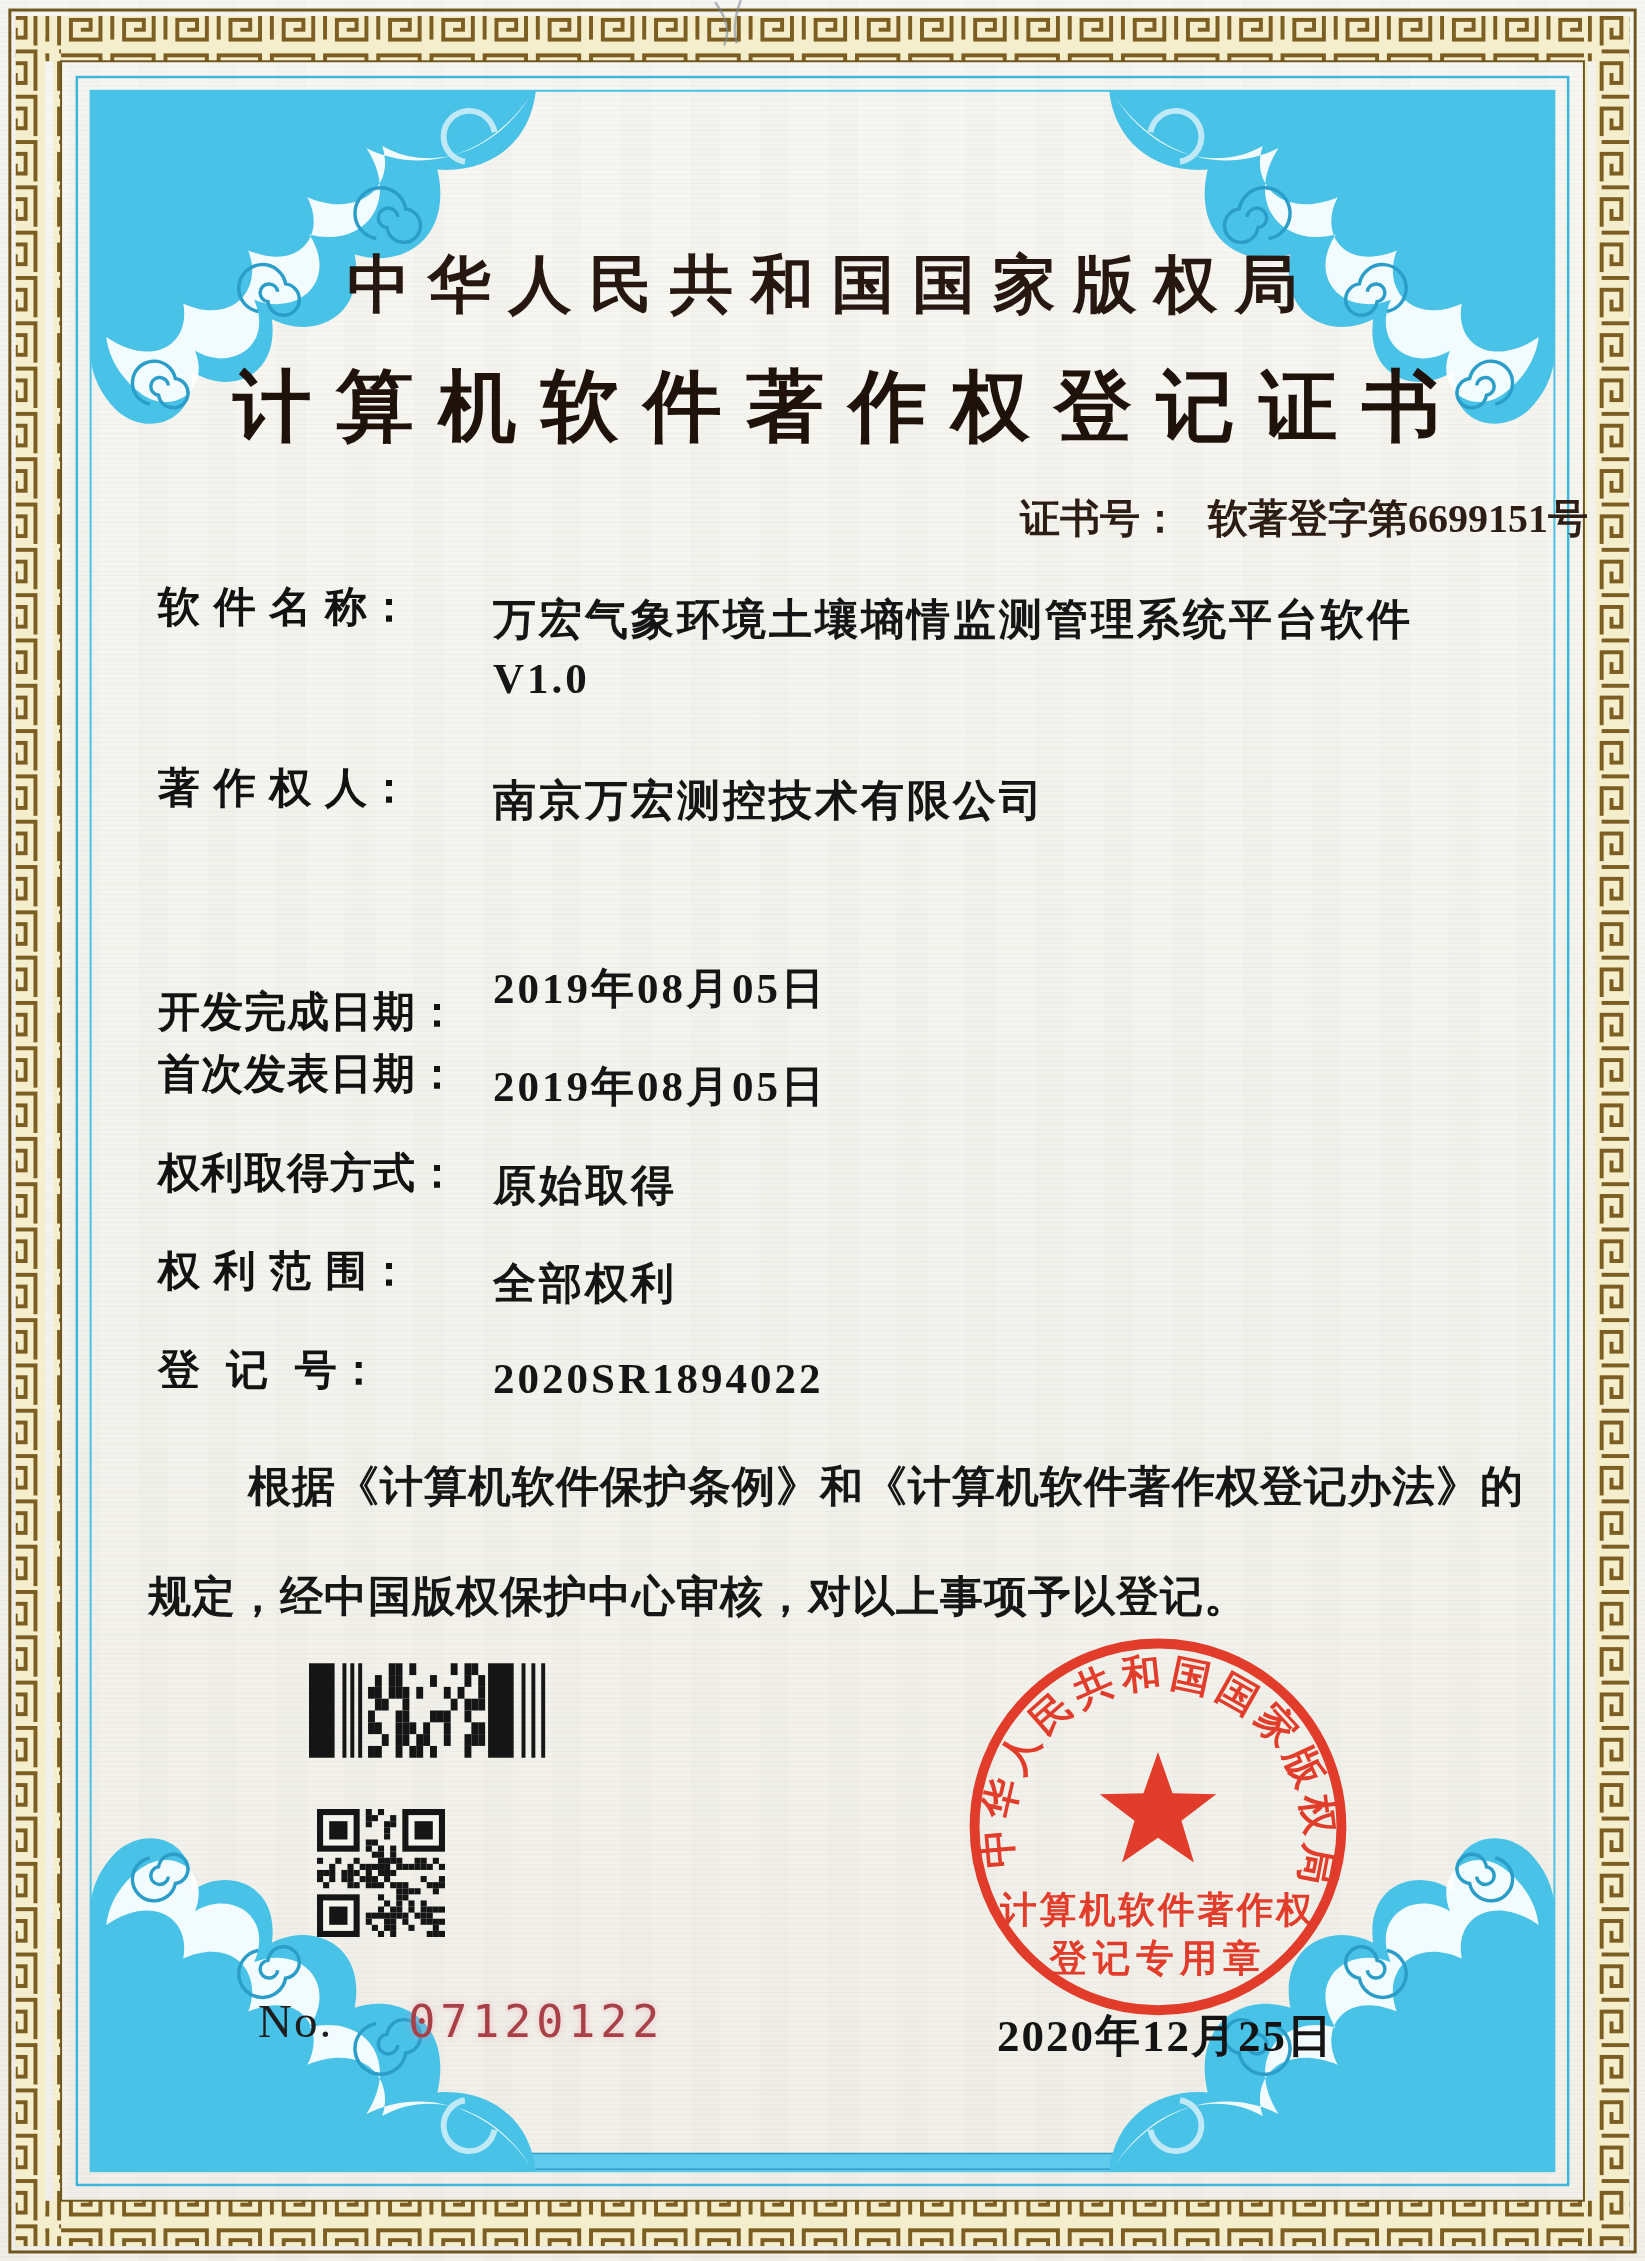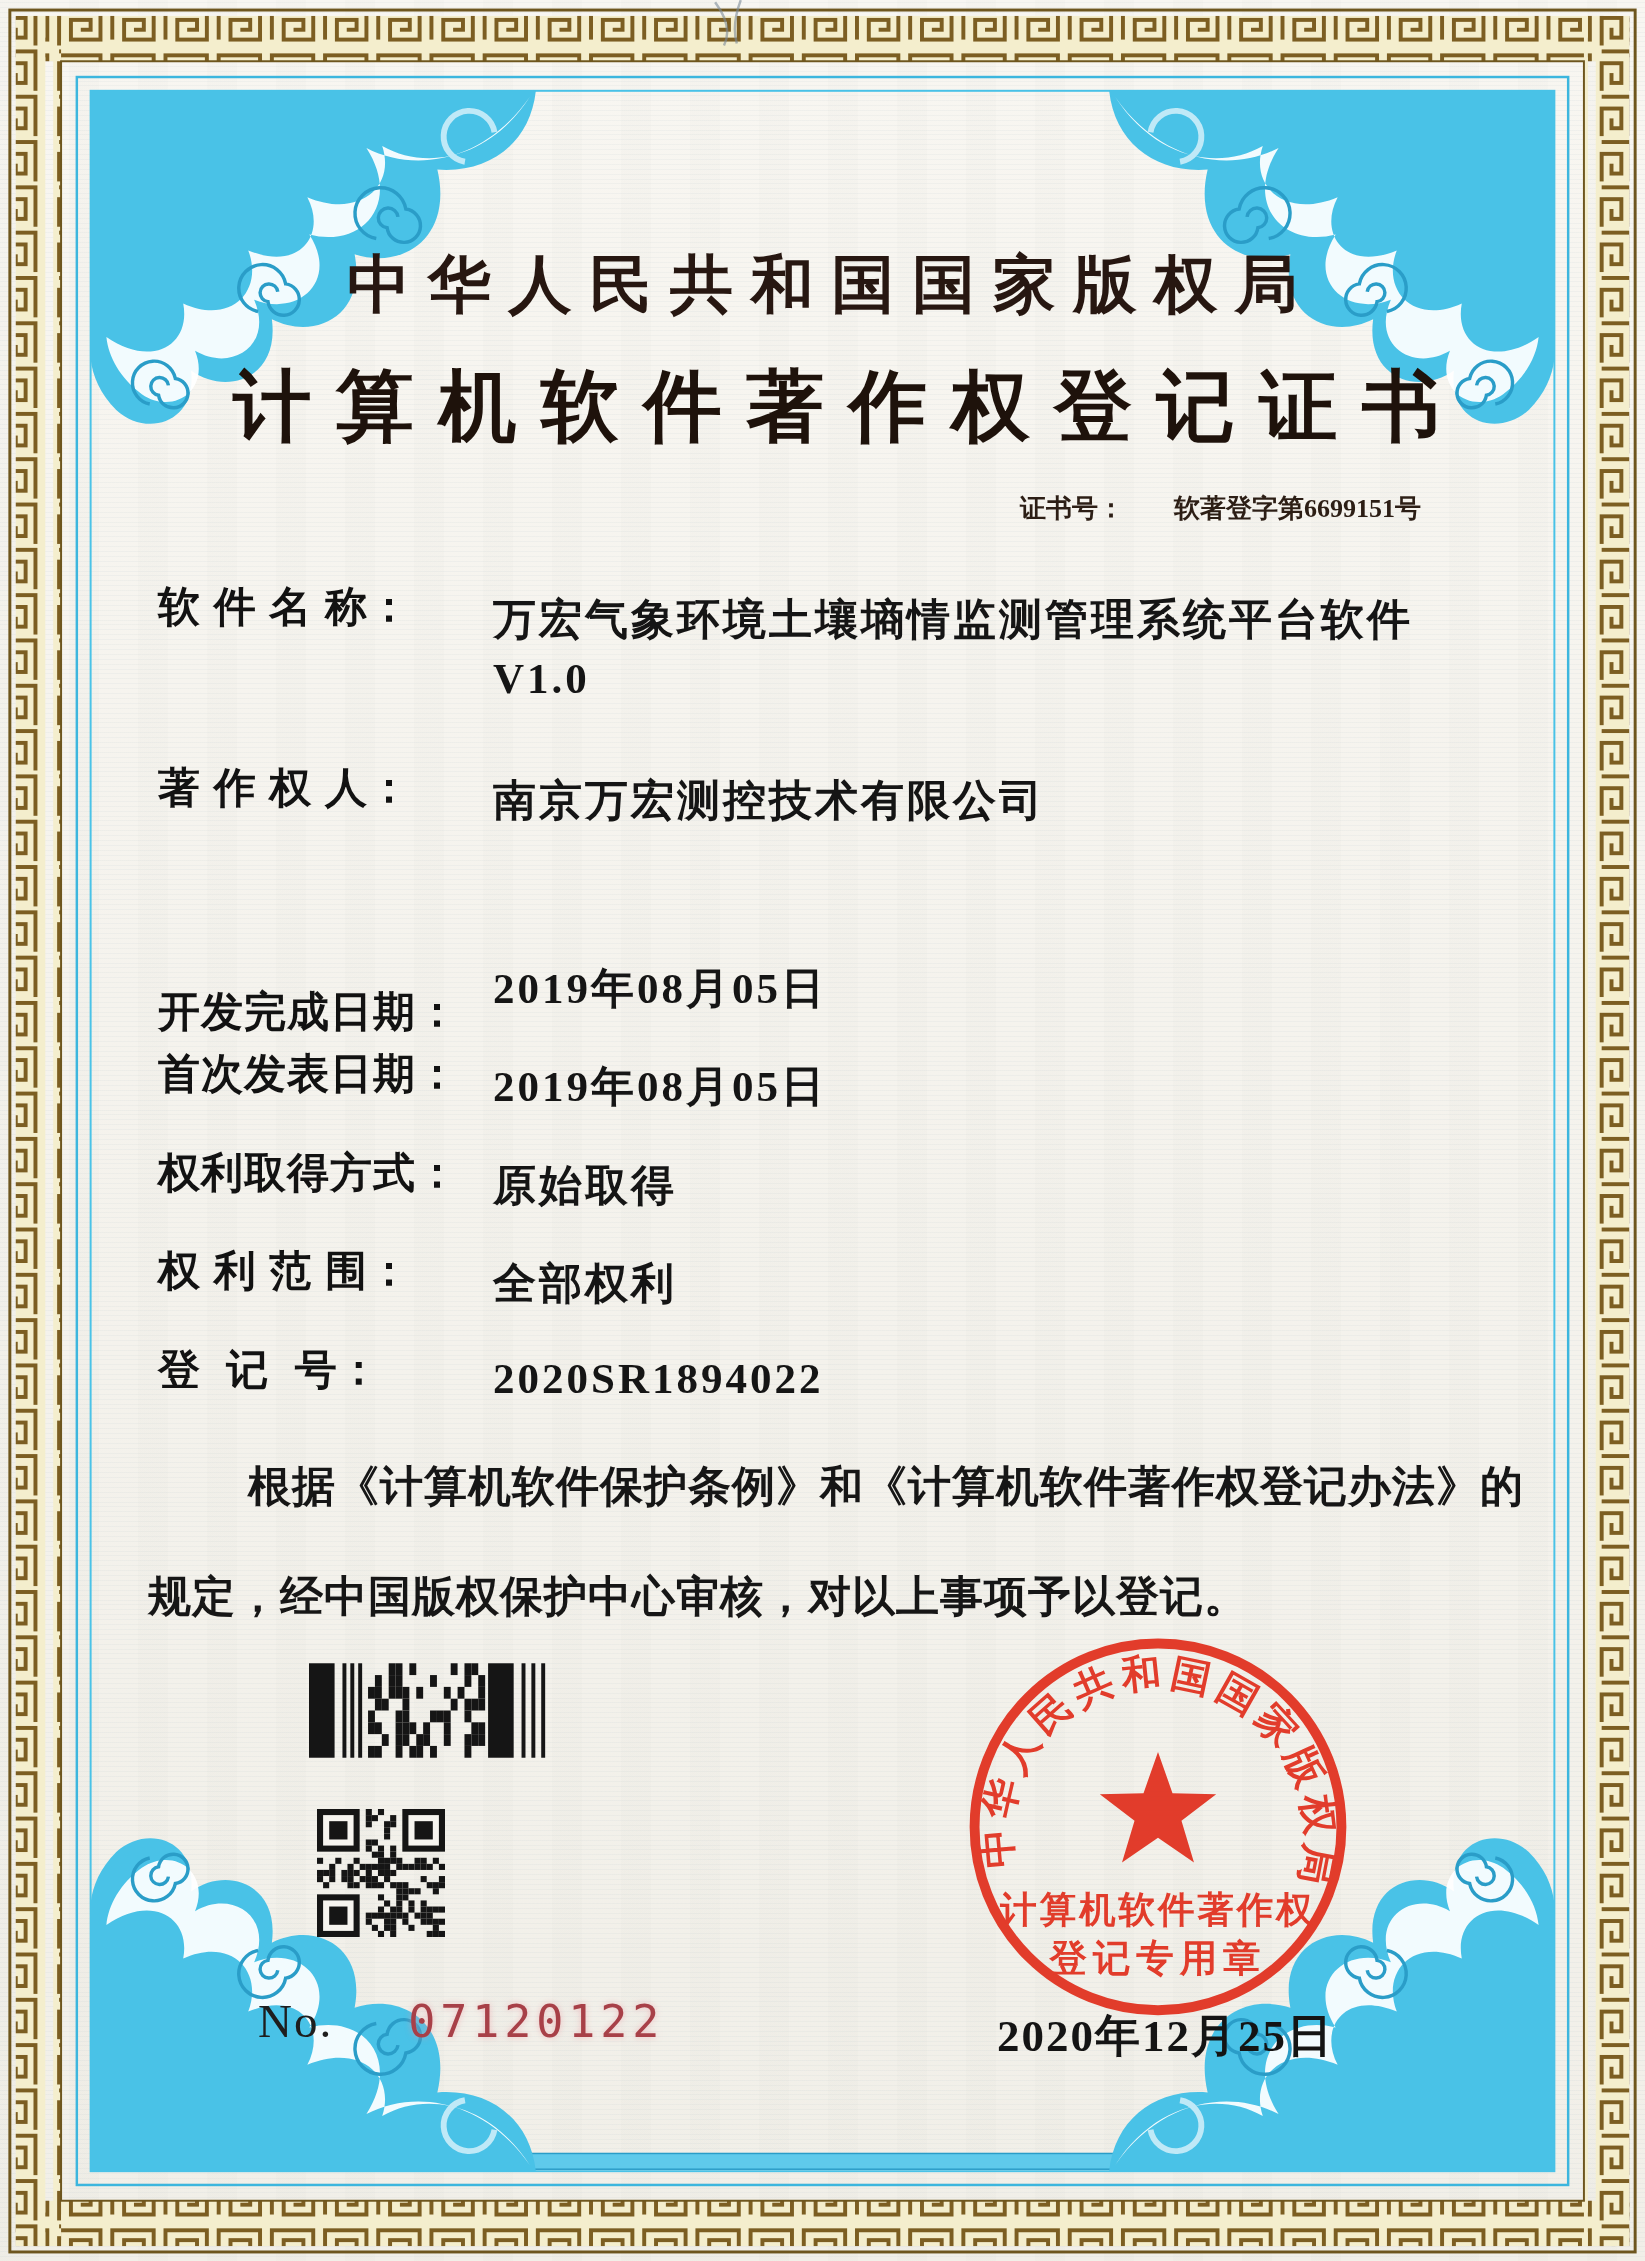--- a/index.html
+++ b/index.html
@@ -10,22 +10,22 @@
       repeating-linear-gradient(90deg, rgba(190,192,184,0.05) 0px, rgba(190,192,184,0.05) 29.6px, transparent 29.6px, transparent 69px),
       linear-gradient(180deg,#f8f6f1 0%,#f4f2ec 60%,#f1efe8 100%);
     font-family:"Liberation Serif", serif;color:#1b1b1b;
   }
   .abs{position:absolute;}
   .deco{position:absolute;left:0;top:0;width:1645px;height:2262px;}
   .issuer-title{top:242px;left:0;width:100%;text-align:center;font-size:63px;font-weight:bold;
     letter-spacing:17.7px;text-indent:17.7px;color:#271711;}
   .cert-title{top:355px;left:14px;width:100%;text-align:center;font-size:78px;font-weight:bold;
     letter-spacing:24.6px;text-indent:24.6px;color:#1e120b;}
-  .cert-no{top:491px;left:1020px;font-size:26px;font-weight:600;color:#2c1e15;display:flex;}
-  .cert-no .val{margin-left:50px;}
+  .cert-no{top:491px;left:1020px;font-size:40px;font-weight:600;color:#2c1e15;display:flex;}
+  .cert-no .val{margin-left:28px;}
   .flabel{left:158px;font-size:42px;font-weight:bold;font-family:"Liberation Sans", sans-serif;
     color:#121212;letter-spacing:1px;white-space:pre;}
   .fvalue{left:493px;font-size:43px;font-weight:600;color:#151515;letter-spacing:3px;white-space:pre;margin-top:12px;}
   .statement{font-size:43px;font-weight:700;color:#161616;letter-spacing:1px;white-space:pre;}
   .serial{top:1994px;left:258px;display:flex;align-items:baseline;gap:40px;}
   .serial .no{font-size:47px;color:#1e1e1e;letter-spacing:2px;}
   .serial .num{font-size:45px;margin-left:35px;letter-spacing:4.9px;color:#a84048;
     font-family:"DejaVu Sans Mono", monospace;text-shadow:0 0 5.9px rgba(240,150,160,0.55);}
   .issue-date{top:2006px;left:997px;font-size:45px;font-weight:bold;letter-spacing:2px;color:#141414;}
   .codebox{background:transparent;}

